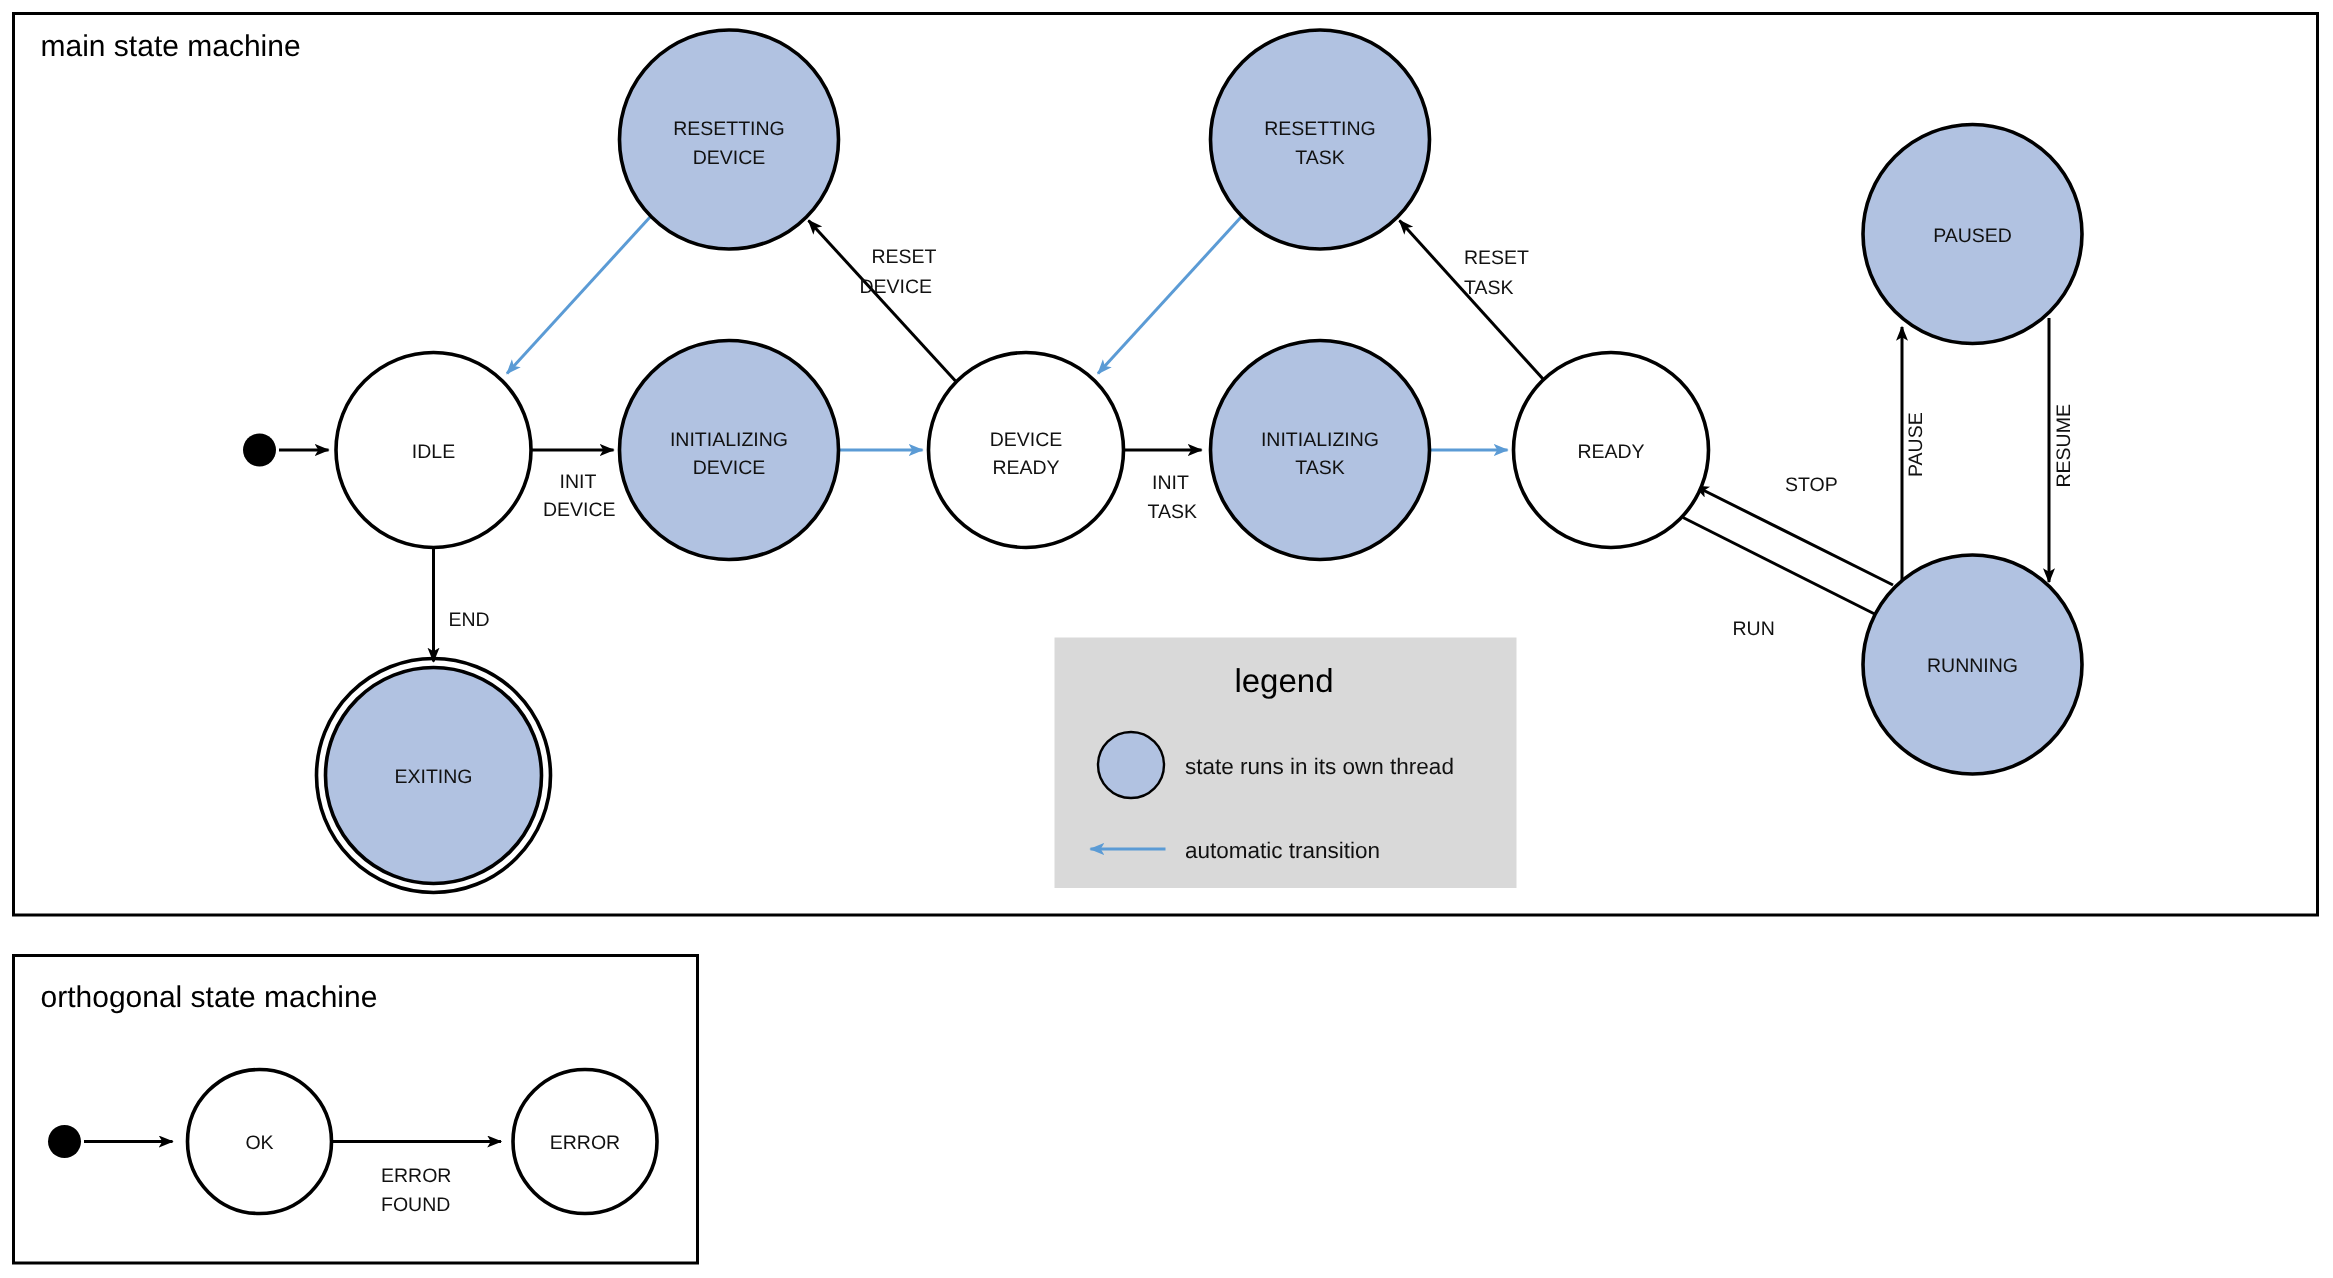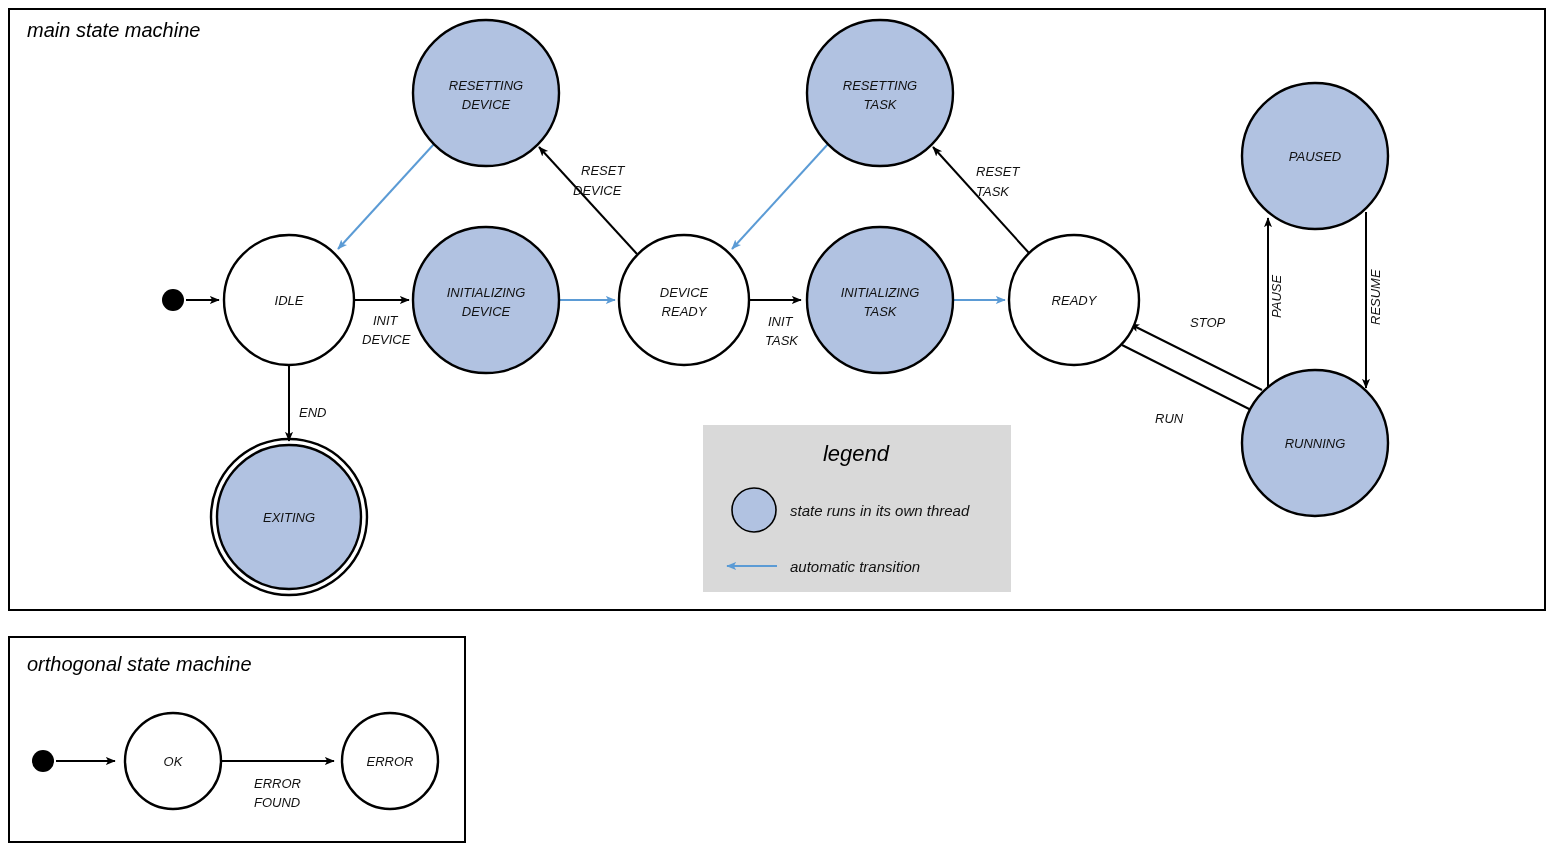--- a/index.html
+++ b/index.html
@@ -11,21 +11,20 @@
   body {
     width: 1555px;
     height: 852px;
     font-family: "Liberation Sans", sans-serif;
     overflow: hidden;
   }
   #stage {
     position: relative;
     width: 1555px;
     height: 852px;
-    font-style: italic;
   }
   svg#diagram {
     display: block;
     width: 1555px;
     height: 852px;
   }
   .frame {
     fill: none;
     stroke: #000000;
     stroke-width: 2;

